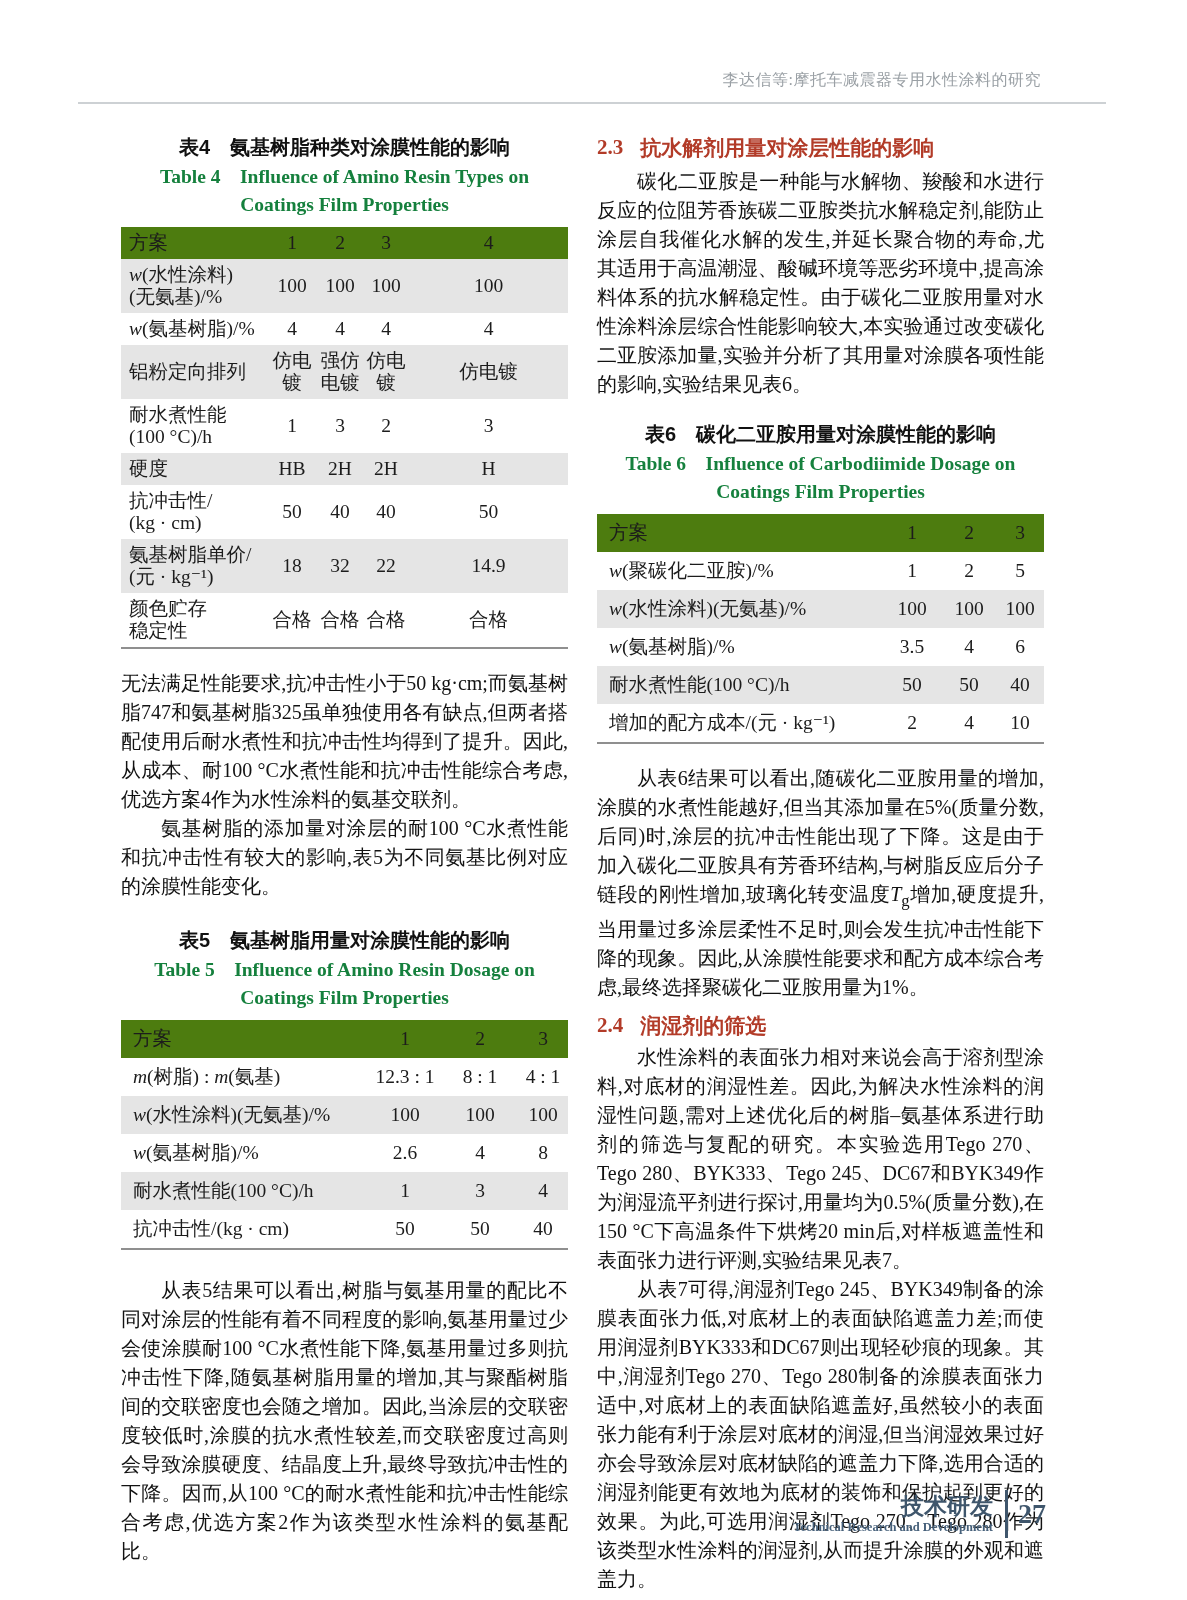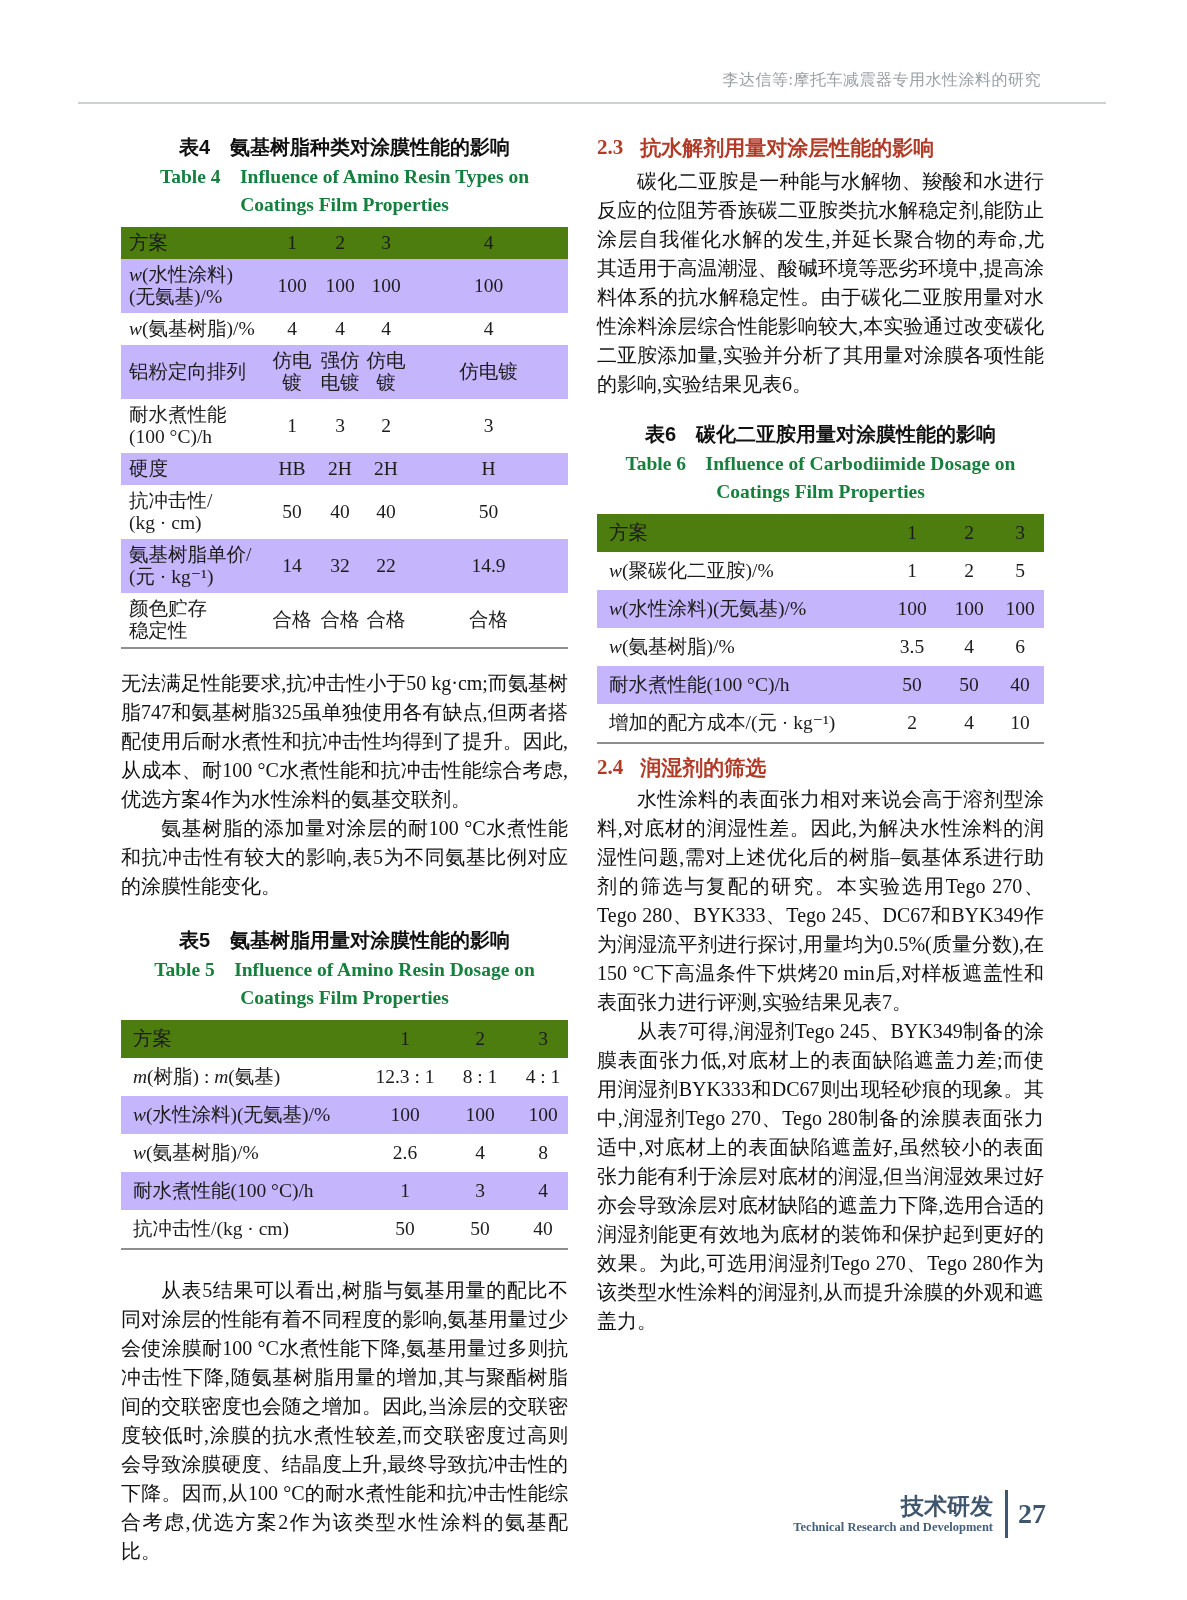--- a/index.html
+++ b/index.html
@@ -32,21 +32,21 @@
     font-weight:bold;font-size:19.5px;line-height:28px;text-align:center;color:#15803d;
     margin-top:1px;
   }
   .mt24{margin-top:24px}
   .mt20{margin-top:20px}
 
   .tbl{margin-top:8px;border-bottom:2px solid #8f8f8f;font-size:19.5px;color:#1c1c1c}
   .tbl .tr{display:grid;align-items:center;line-height:22px;padding:5px 0}
   .t5 .tr,.t6 .tr{padding:8px 0}
   .tr.head{background:#4d7c0f}
-  .tr.alt{background:#c4b5fd}
+  .tr.alt{background:#e5e5e5}
   .t4 .tr{grid-template-columns:146px 50px 46px 46px 1fr}
   .t5 .tr{grid-template-columns:1fr 74px 76px 50px}
   .t6 .tr{grid-template-columns:1fr 60px 54px 48px}
   .td.label{text-align:left;padding-left:8px}
   .t5 .td.label,.t6 .td.label{padding-left:12px}
   .td.val{text-align:center}
 
   h2.sec{
     font-family:"Liberation Sans","DejaVu Sans",sans-serif;
     color:#b23b28;font-weight:bold;font-size:21px;line-height:31px;
@@ -122,21 +122,21 @@
       </div>
       <div class="tr">
         <div class="td label">抗冲击性/<br>(kg · cm)</div>
         <div class="td val">50</div>
         <div class="td val">40</div>
         <div class="td val">40</div>
         <div class="td val">50</div>
       </div>
       <div class="tr alt">
         <div class="td label">氨基树脂单价/<br>(元 · kg⁻¹)</div>
-        <div class="td val">14</div>
+        <div class="td val">18</div>
         <div class="td val">32</div>
         <div class="td val">22</div>
         <div class="td val">14.9</div>
       </div>
       <div class="tr">
         <div class="td label">颜色贮存<br>稳定性</div>
         <div class="td val">合格</div>
         <div class="td val">合格</div>
         <div class="td val">合格</div>
         <div class="td val">合格</div>
@@ -231,20 +231,21 @@
         <div class="td val">40</div>
       </div>
       <div class="tr">
         <div class="td label">增加的配方成本/(元 · kg⁻¹)</div>
         <div class="td val">2</div>
         <div class="td val">4</div>
         <div class="td val">10</div>
       </div>
     </div>
 
+  <p class="body indent mt">从表6结果可以看出,随碳化二亚胺用量的增加,涂膜的水煮性能越好,但当其添加量在5%(质量分数,后同)时,涂层的抗冲击性能出现了下降。这是由于加入碳化二亚胺具有芳香环结构,与树脂反应后分子链段的刚性增加,玻璃化转变温度<i>T</i><sub>g</sub>增加,硬度提升,当用量过多涂层柔性不足时,则会发生抗冲击性能下降的现象。因此,从涂膜性能要求和配方成本综合考虑,最终选择聚碳化二亚胺用量为1%。</p>
 
   <h2 class="sec mt-sec">
     <span class="sec-no">2.4</span>
     <span>润湿剂的筛选</span>
   </h2>
   <p class="body indent" style="margin-top:2px">水性涂料的表面张力相对来说会高于溶剂型涂料,对底材的润湿性差。因此,为解决水性涂料的润湿性问题,需对上述优化后的树脂–氨基体系进行助剂的筛选与复配的研究。本实验选用Tego 270、Tego 280、BYK333、Tego 245、DC67和BYK349作为润湿流平剂进行探讨,用量均为0.5%(质量分数),在150 °C下高温条件下烘烤20 min后,对样板遮盖性和表面张力进行评测,实验结果见表7。</p>
   <p class="body indent">从表7可得,润湿剂Tego 245、BYK349制备的涂膜表面张力低,对底材上的表面缺陷遮盖力差;而使用润湿剂BYK333和DC67则出现轻砂痕的现象。其中,润湿剂Tego 270、Tego 280制备的涂膜表面张力适中,对底材上的表面缺陷遮盖好,虽然较小的表面张力能有利于涂层对底材的润湿,但当润湿效果过好亦会导致涂层对底材缺陷的遮盖力下降,选用合适的润湿剂能更有效地为底材的装饰和保护起到更好的效果。为此,可选用润湿剂Tego 270、Tego 280作为该类型水性涂料的润湿剂,从而提升涂膜的外观和遮盖力。</p>
 </div>
 
 <div class="footer">

